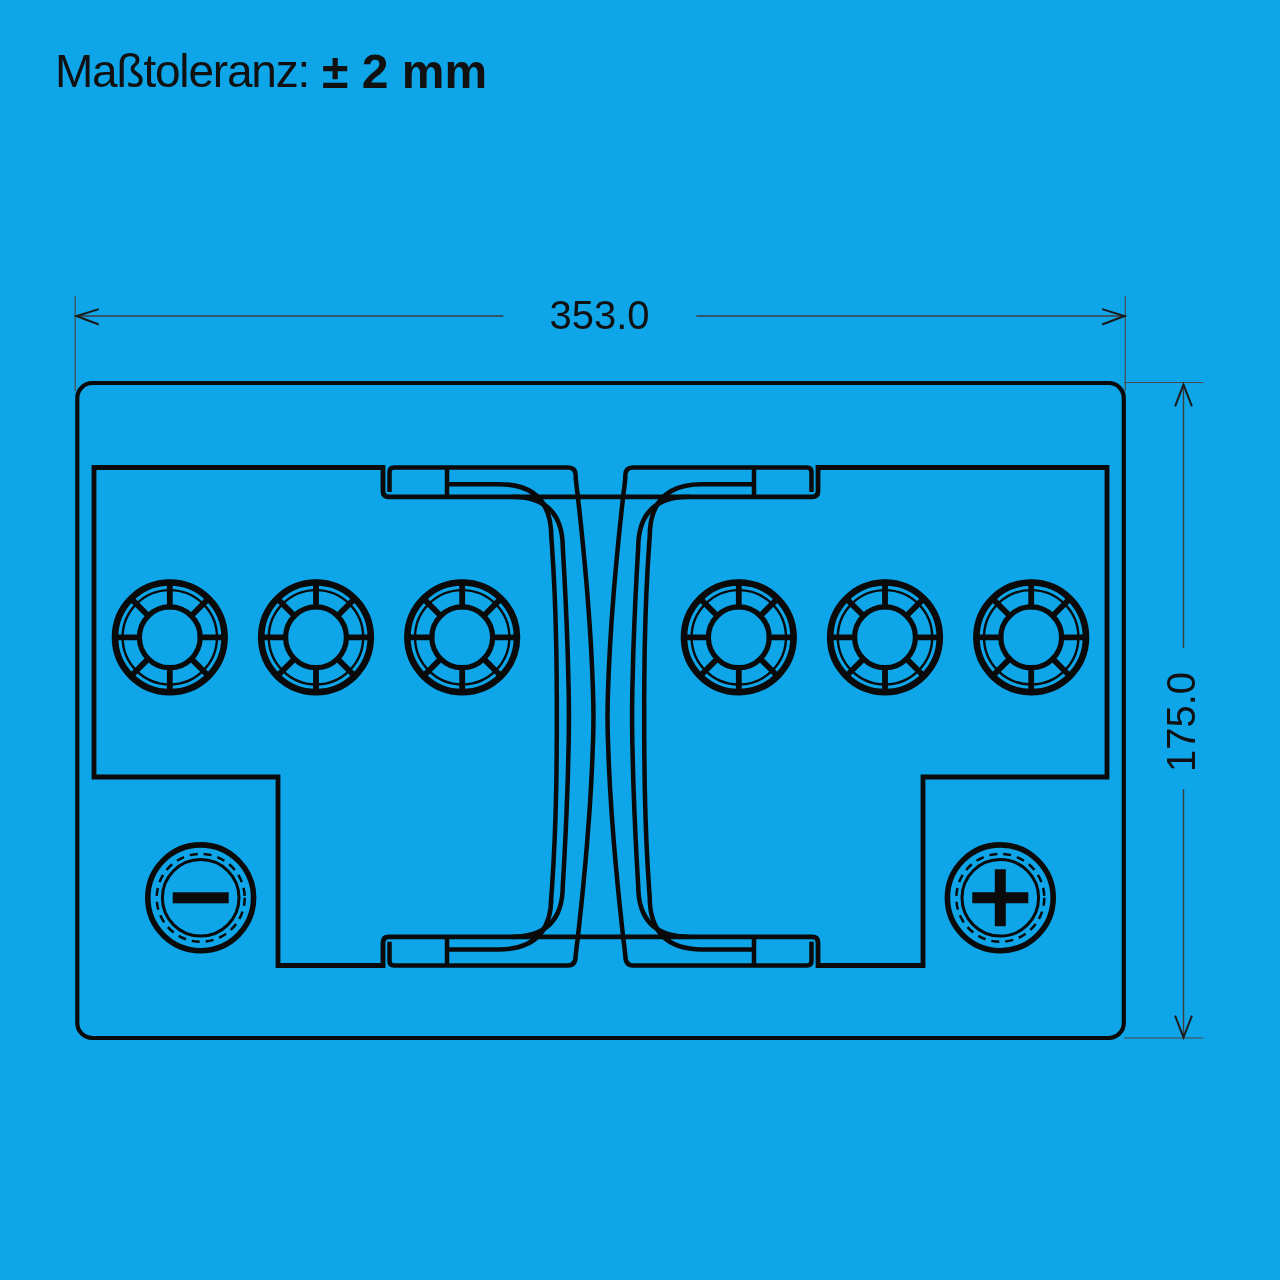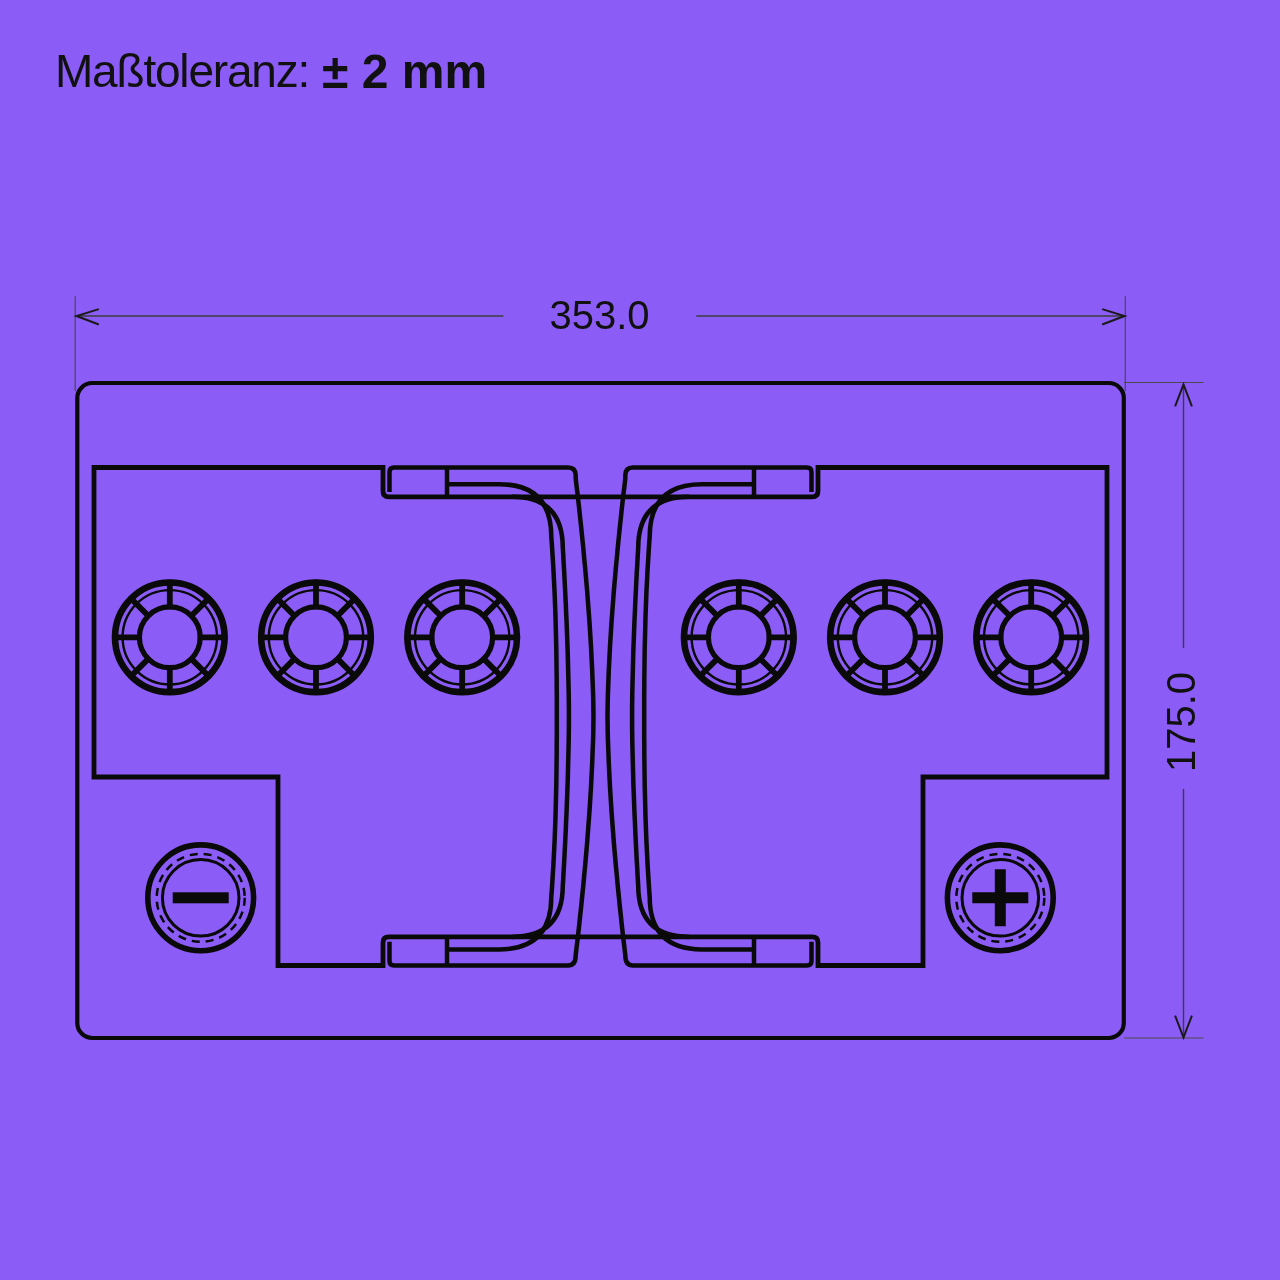--- a/index.html
+++ b/index.html
@@ -1,16 +1,16 @@
 <!DOCTYPE html>
 <html><head>
 <meta charset="utf-8">
 <style>
   html,body{margin:0;padding:0;background:#ffffff;}
-  .page{width:1280px;height:1280px;position:relative;background:#8b5cf6;
+  .page{width:1280px;height:1280px;position:relative;background:#0ea5e9;
         font-family:"Liberation Sans", sans-serif;}
   svg{position:absolute;left:0;top:0;}
 </style>
 </head>
 <body>
 <div class="page">
 <svg width="1280" height="1280" viewBox="0 0 1280 1280">
 
   <text x="55" y="87" font-size="46" letter-spacing="-1.2" fill="#111">Maßtoleranz:</text>
 

